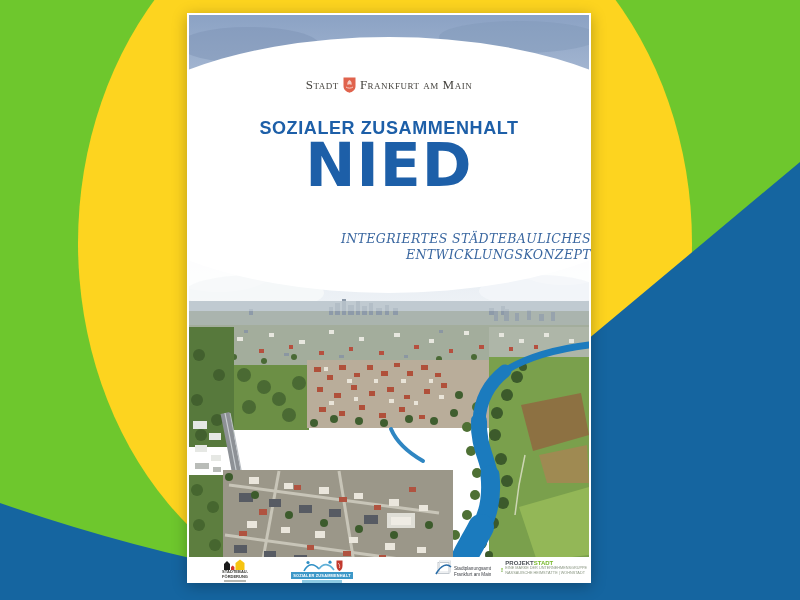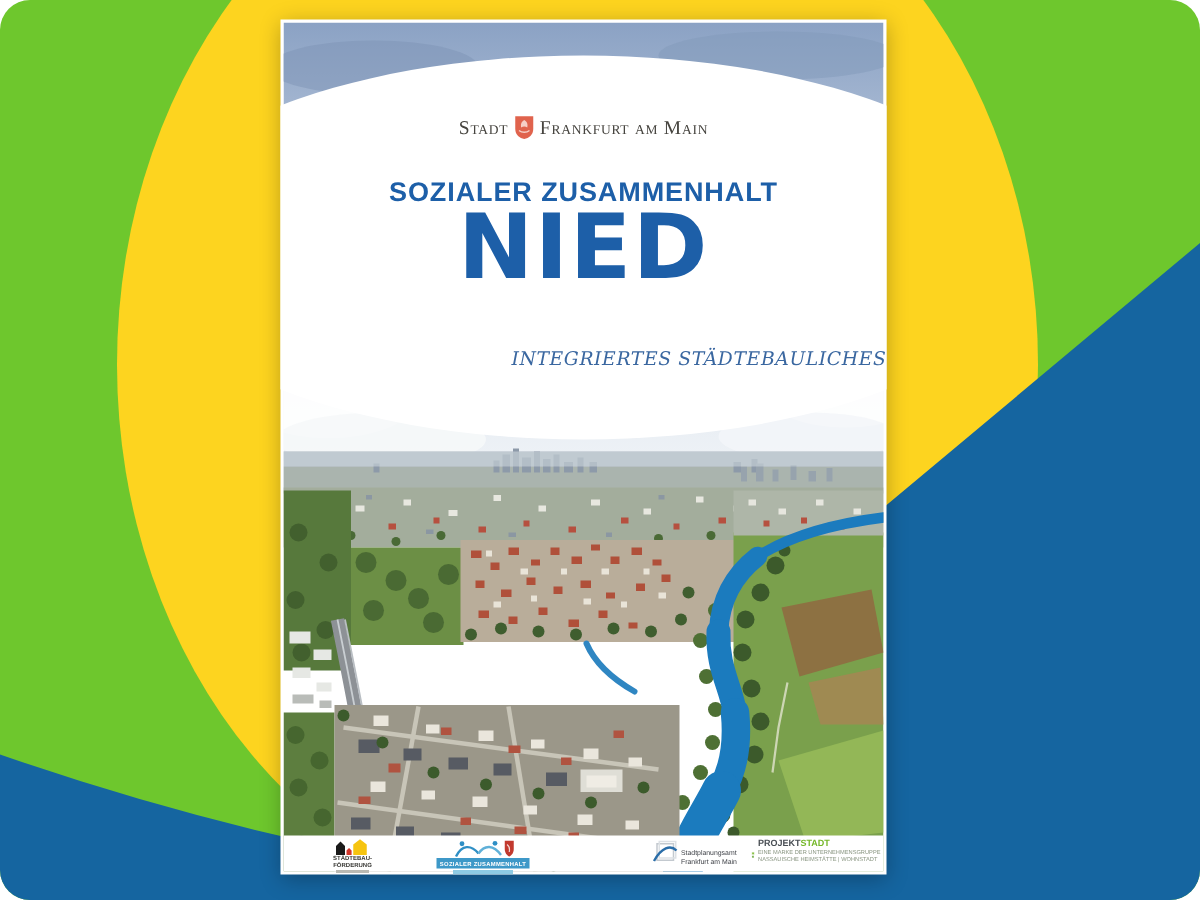--- a/index.html
+++ b/index.html
@@ -1,16 +1,16 @@
 <!DOCTYPE html>
 <html><head>
 <meta charset="utf-8">
 <style>
   html,body{margin:0;padding:0;}
-  .stage{position:relative;width:800px;height:600px;overflow:hidden;font-family:"Liberation Sans",sans-serif;border-radius:20px;}
+  .stage{position:relative;width:800px;height:600px;overflow:hidden;font-family:"Liberation Sans",sans-serif;}
   .bg{position:absolute;left:0;top:0;}
   .doc{position:absolute;left:187px;top:13px;width:404px;height:570px;background:#ffffff;overflow:hidden;box-shadow:0 3px 14px rgba(0,0,0,.28);}
   .photo{position:absolute;left:2px;top:2px;display:block;}
   .bubble{position:absolute;left:-98px;top:24px;width:600px;height:256px;border-radius:50%;background:#ffffff;z-index:2;}
   .content{position:absolute;left:0;top:0;width:404px;z-index:3;text-align:center;}
   .flogo{position:absolute;top:64px;left:0;width:404px;display:flex;align-items:center;justify-content:center;gap:4px;color:#46443f;}
   .flogo .w{font-variant:small-caps;font-family:"Liberation Serif",serif;font-size:13px;letter-spacing:.5px;}
   .kicker{position:absolute;top:105px;left:0;width:404px;font-size:18px;font-weight:bold;letter-spacing:.6px;color:#1d5fa8;}
   .big-title{position:absolute;top:122px;left:0;width:404px;font-family:"DejaVu Sans",sans-serif;font-size:60px;line-height:1;font-weight:bold;letter-spacing:1px;color:#1d5fa8;}
   .subtitle{position:absolute;top:218px;left:0;width:404px;font-family:"DejaVu Serif",serif;font-style:italic;font-size:12.5px;line-height:1.3;color:#3a67a0;letter-spacing:.4px;text-align:right;}
@@ -375,20 +375,21 @@
           <path d="M0.5,0.5 H12.5 V9 C12.5,13 9.5,15 6.5,15.7 C3.5,15 0.5,13 0.5,9 Z" fill="#e0634d"></path>
           <path d="M6.5,3 C4.5,4 4,6 4.5,8 C5.5,7 7.5,7 8.5,8 C9,6 8.5,4 6.5,3 Z" fill="#f6cfc6"></path>
           <path d="M3,10 C5,11.5 8,11.5 10,10" stroke="#f6cfc6" stroke-width="1" fill="none"></path>
         </svg>
         <span class="w">Frankfurt am Main</span>
       </div>
       <div class="kicker">SOZIALER ZUSAMMENHALT</div>
       <div class="big-title">NIED</div>
       <div class="subtitle">
         <div>INTEGRIERTES STÄDTEBAULICHES</div>
+        <div>ENTWICKLUNGSKONZEPT</div>
       </div>
     </div>
 
     <div class="footerbar">
 
       <div class="lg lg1">
         <svg width="24" height="11" viewBox="0 0 24 11">
           <polygon points="1,11 1,5 4,2 7,5 7,11" fill="#1a1a1a"></polygon>
           <polygon points="8,11 8,8 9.7,6.4 11.4,8 11.4,11" fill="#d3362b"></polygon>
           <polygon points="12.5,11 12.5,4 17,0.5 21.5,4 21.5,11" fill="#f6c410"></polygon>

